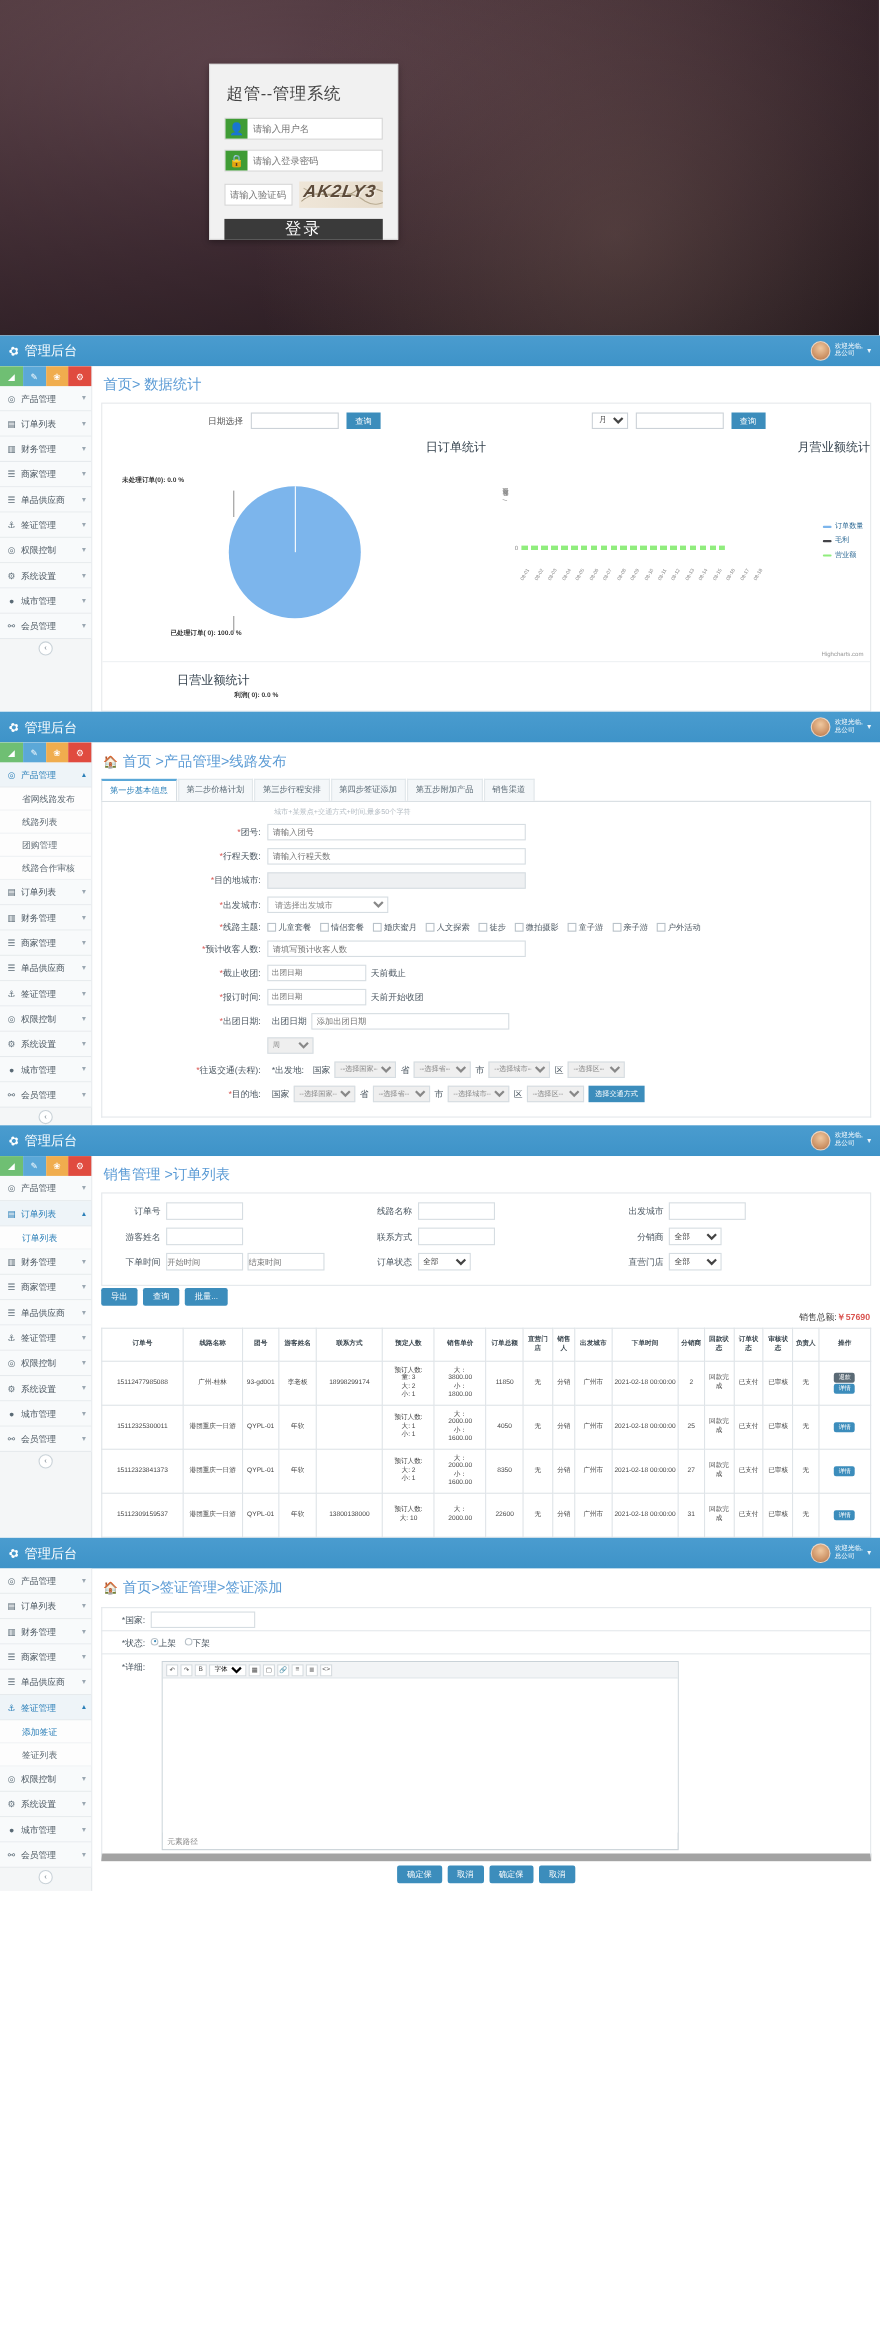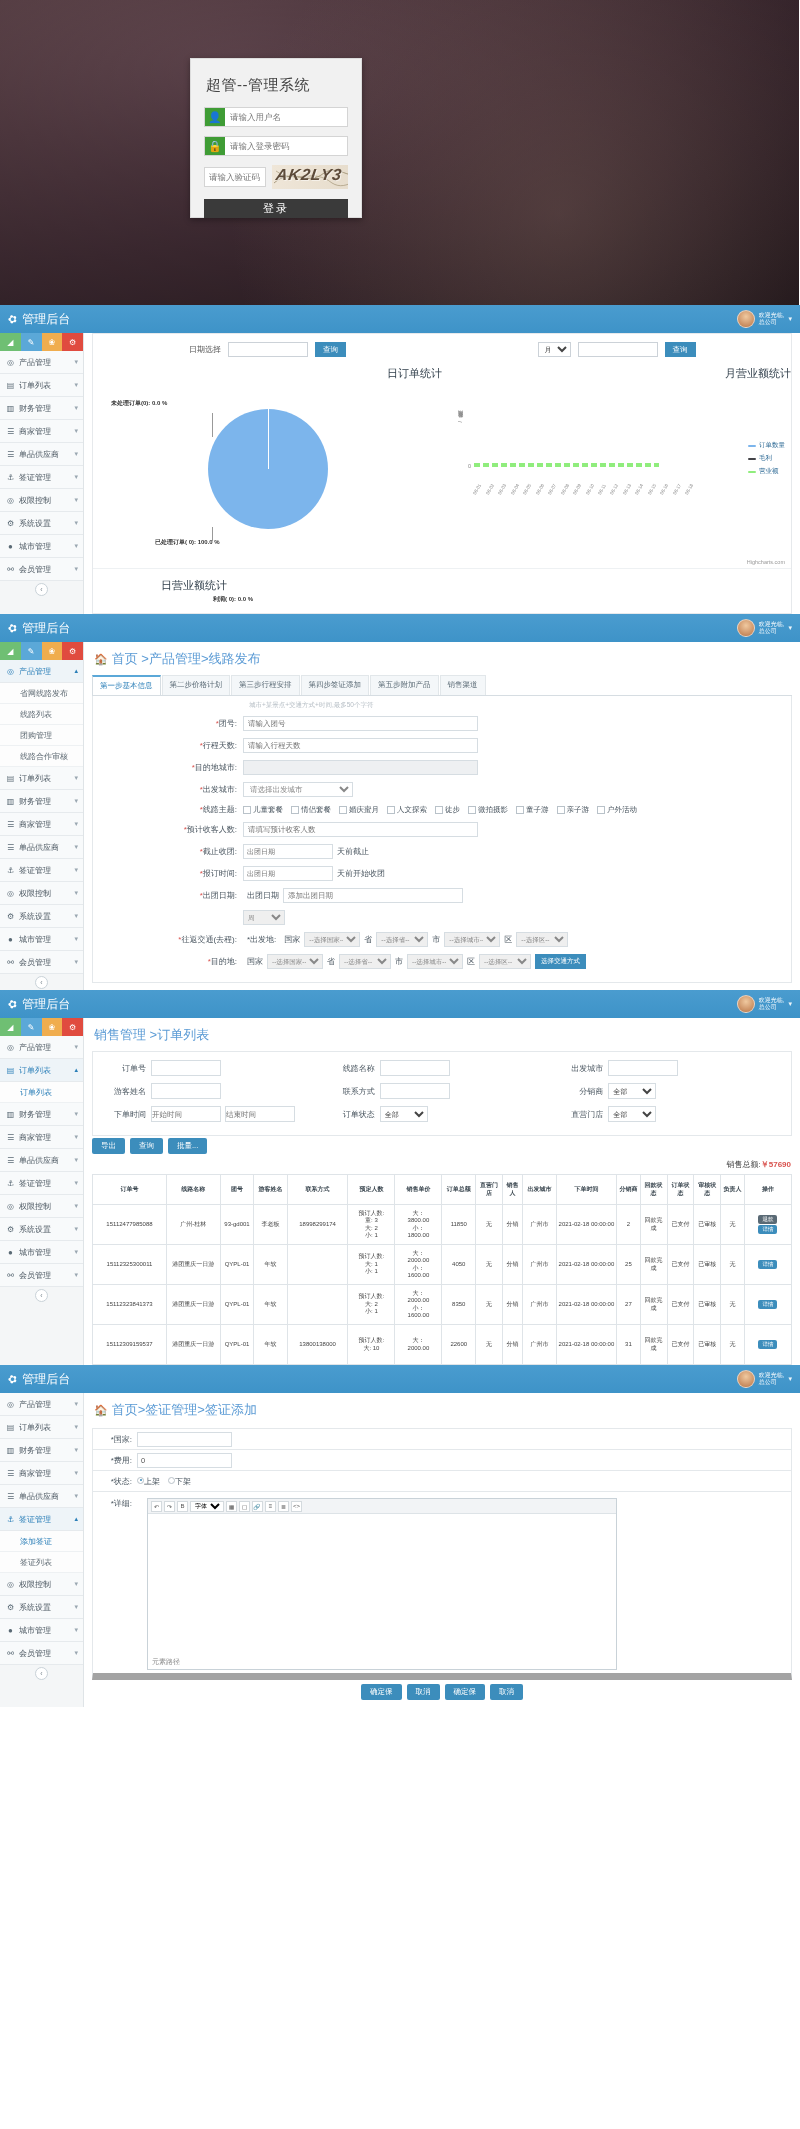--- a/index.html
+++ b/index.html
@@ -65,21 +65,21 @@
   }
   .cap-text {
     position:absolute; left:4px; top:1px; font-size:16px; font-weight:bold;
     font-style: italic; color:#5d4b3a; letter-spacing:1px;
     text-shadow: 1px 1px 0 rgba(255,255,255,.5);
     transform: skewX(-8deg);
   }
   .cap-img svg { position:absolute; left:0; top:0; }
   .login-btn {
     width:100%; height:19px; background:#3a3a3a; color:#fff; border:0;
-    font-size:11px; letter-spacing:2px; cursor:pointer; font-family:inherit;
+    font-size:15px; letter-spacing:2px; cursor:pointer; font-family:inherit;
   }
 
   
   .panel { width:800px; background:#fff; position:relative; }
   .topbar {
     height: 28px; background: linear-gradient(180deg,#4a9ccf 0%, #3e93c8 100%);
     display:flex; align-items:center; justify-content:space-between;
     padding: 0 6px 0 8px; color:#fff;
   }
   .brand { display:flex; align-items:center; gap:5px; font-size:12px; }
@@ -345,20 +345,23 @@
           <span class="mi-ico">⚯</span>
           <span class="mi-lbl">会员管理</span>
           <span class="mi-car">▾</span>
         </div>
         <div class="collapse-row">
           <div class="collapse-btn">‹</div>
         </div>
       </div>
 
       <div class="content">
+        <div class="crumb">
+          <span>首页&gt; 数据统计</span>
+        </div>
 
         <div class="dash-card">
           <div class="dash-top">
 
             <div class="dash-half">
               <div class="filter-row">
                 <span class="f-lbl">日期选择</span>
                 <input class="f-inp" style="">
                 <button class="f-btn">查询</button>
               </div>
@@ -1032,24 +1035,20 @@
           <span class="home">🏠</span>
           <span>首页&gt;签证管理&gt;签证添加</span>
         </div>
 
         <div class="visa-form">
           <div class="vrow">
             <span class="vlbl">*国家:</span>
             <input class="vinp" style="">
           </div>
           <div class="vrow">
-            <span class="vlbl">*费用:</span>
-            <input class="vinp" value="0" style="">
-          </div>
-          <div class="vrow">
             <span class="vlbl">*状态:</span>
             <span class="vradio">
               <label><i class="rdo on"></i><span>上架</span></label>
               <label><i class="rdo"></i><span>下架</span></label>
             </span>
           </div>
           <div class="vrow" style="align-items:flex-start;padding:3px 0;">
             <span class="vlbl" style="padding-top:3px">*详细:</span>
             <div class="editor">
               <div class="ed-toolbar">

